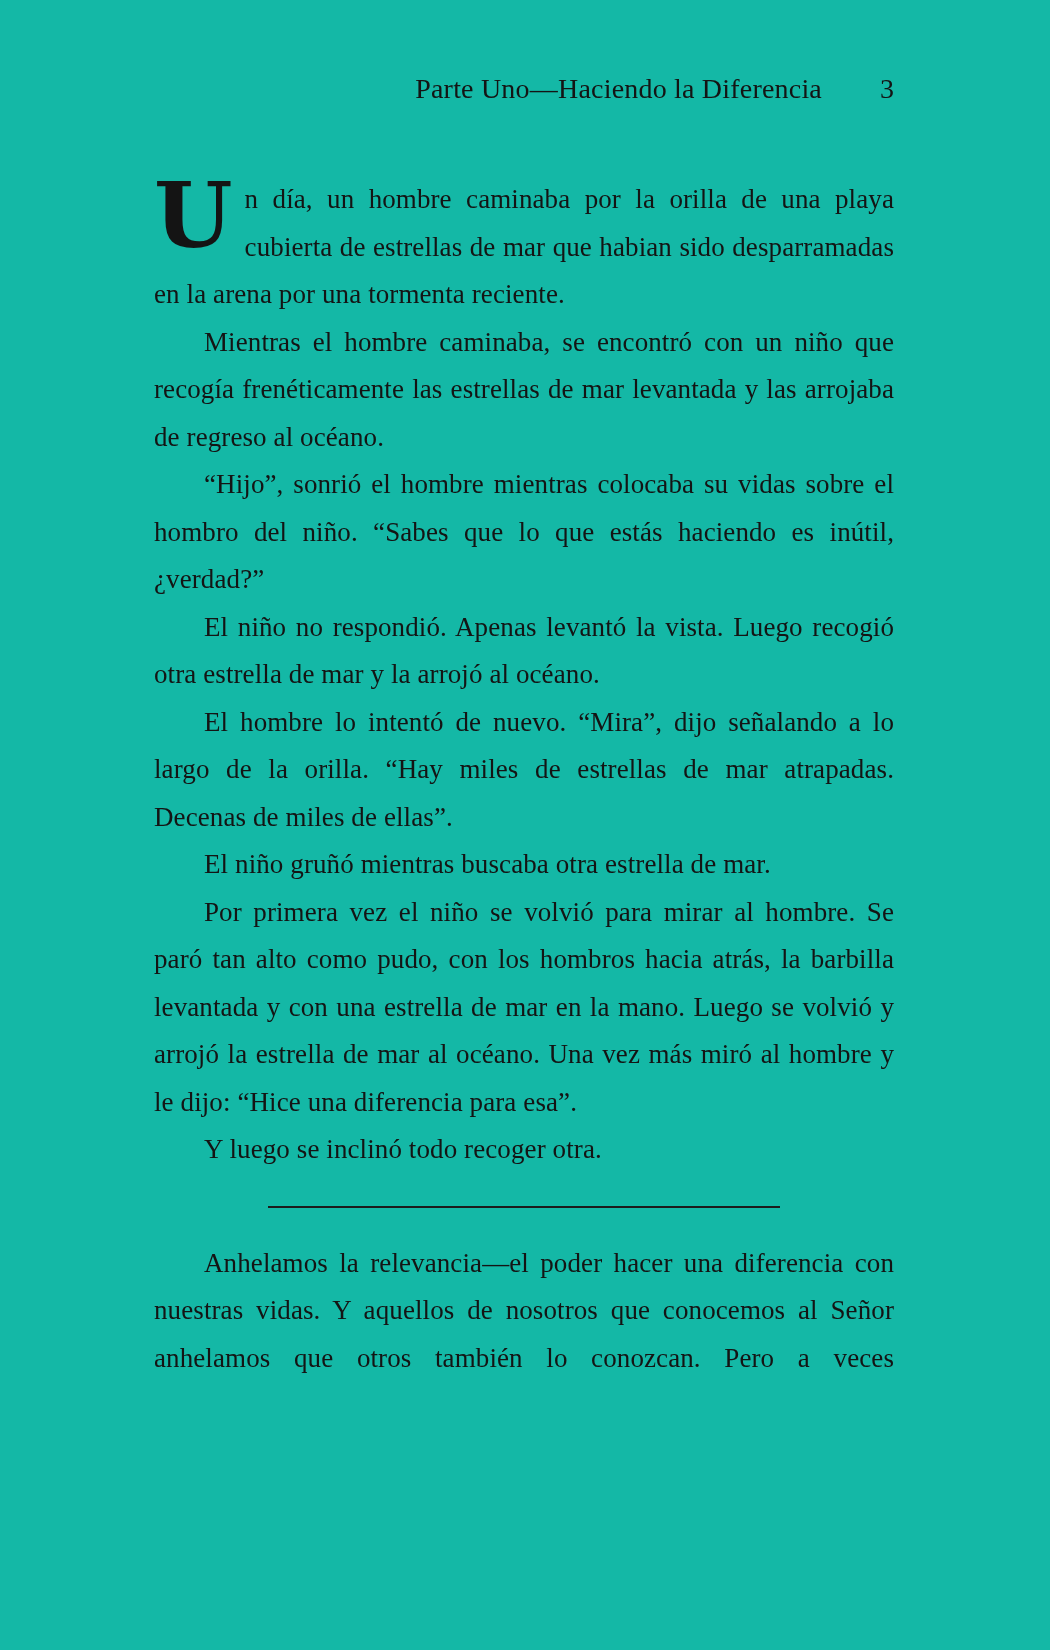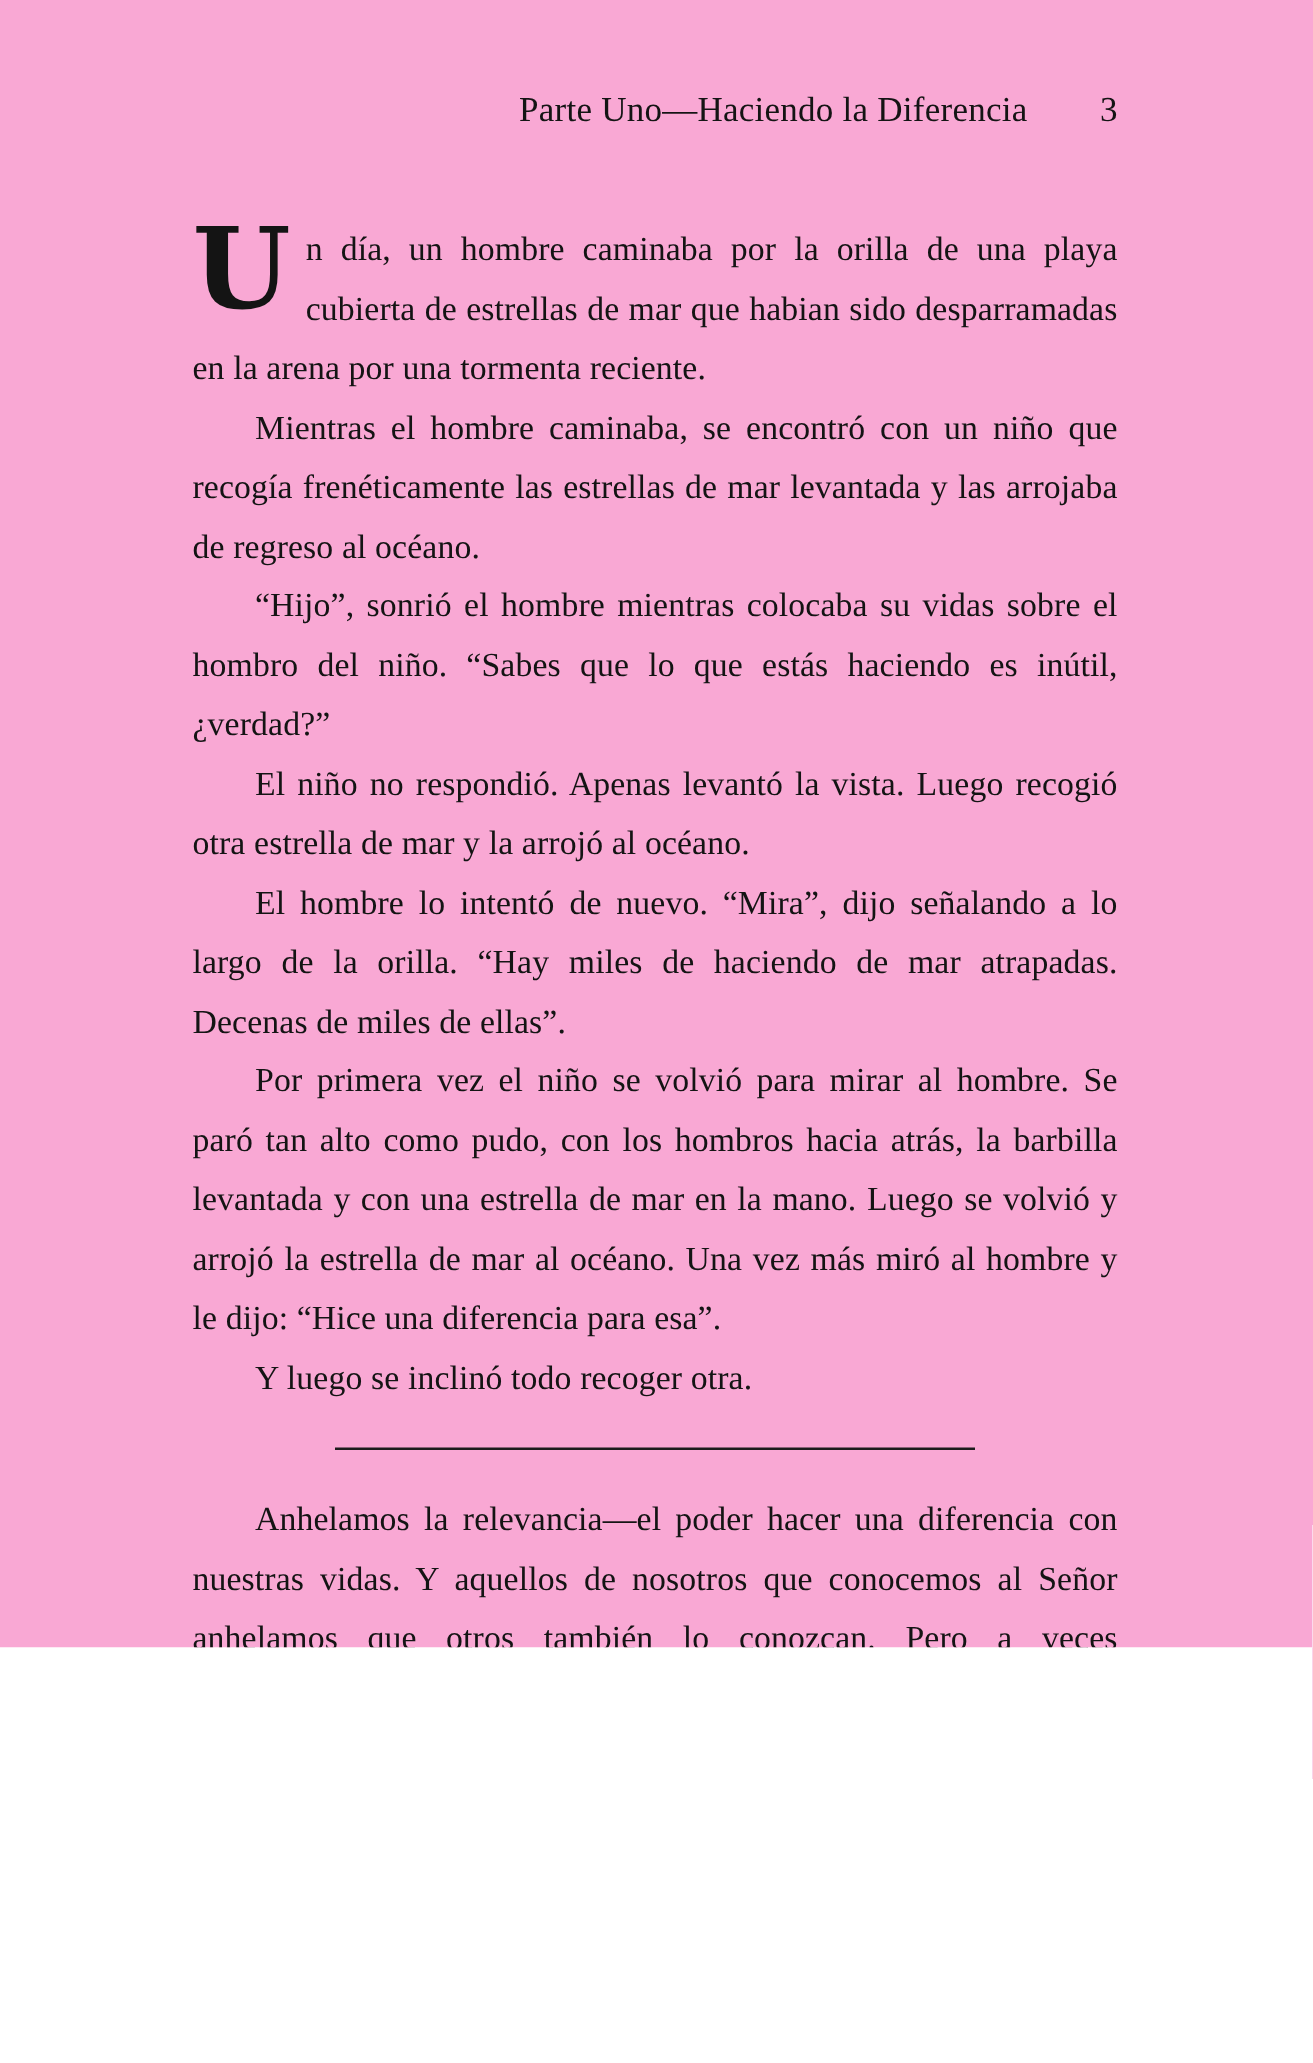--- a/index.html
+++ b/index.html
@@ -4,22 +4,22 @@
 <title>Parte Uno — Haciendo la Diferencia</title>
 <style>
   html, body {
     margin: 0;
     padding: 0;
     background: #ffffff;
   }
   .page {
     position: relative;
     width: 1050px;
-    height: 1318px;
-    background: #f9a8d4;
+    height: 1650px;
+    background: #14b8a6;
     font-family: "Liberation Serif", serif;
     color: #141414;
     overflow: hidden;
   }
   .running-header {
     position: absolute;
     top: 72px;
     left: 154px;
     width: 740px;
     display: flex;
@@ -83,21 +83,22 @@
 
   <div class="page-body">
 
     <p class="opening">
       <span class="dropcap">U</span><span>n día, un hombre caminaba por la orilla de una playa cubierta de estrellas de mar que habian sido desparramadas en la arena por una tormenta reciente.</span>
     </p>
 
     <p>Mientras el hombre caminaba, se encontró con un niño que recogía frenéticamente las estrellas de mar levantada y las arrojaba de regreso al océano.</p>
     <p>“Hijo”, sonrió el hombre mientras colocaba su vidas sobre el hombro del niño. “Sabes que lo que estás haciendo es inútil, ¿verdad?”</p>
     <p>El niño no respondió. Apenas levantó la vista. Luego recogió otra estrella de mar y la arrojó al océano.</p>
-    <p>El hombre lo intentó de nuevo. “Mira”, dijo señalando a lo largo de la orilla. “Hay miles de haciendo de mar atrapadas. Decenas de miles de ellas”.</p>
+    <p>El hombre lo intentó de nuevo. “Mira”, dijo señalando a lo largo de la orilla. “Hay miles de estrellas de mar atrapadas. Decenas de miles de ellas”.</p>
+    <p>El niño gruñó mientras buscaba otra estrella de mar.</p>
     <p>Por primera vez el niño se volvió para mirar al hombre. Se paró tan alto como pudo, con los hombros hacia atrás, la barbilla levantada y con una estrella de mar en la mano. Luego se volvió y arrojó la estrella de mar al océano. Una vez más miró al hombre y le dijo: “Hice una diferencia para esa”.</p>
     <p>Y luego se inclinó todo recoger otra.</p>
 
     <div class="section-divider"></div>
 
     <p class="continued">Anhelamos la relevancia—el poder hacer una diferencia con nuestras vidas. Y aquellos de nosotros que conocemos al Señor anhelamos que otros también lo conozcan. Pero a veces</p>
 
   </div>
 
 </div>

